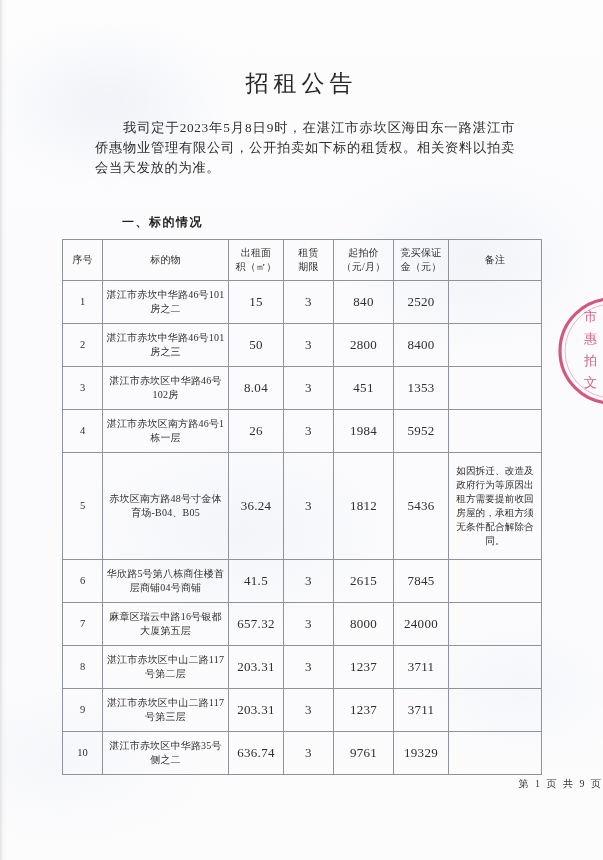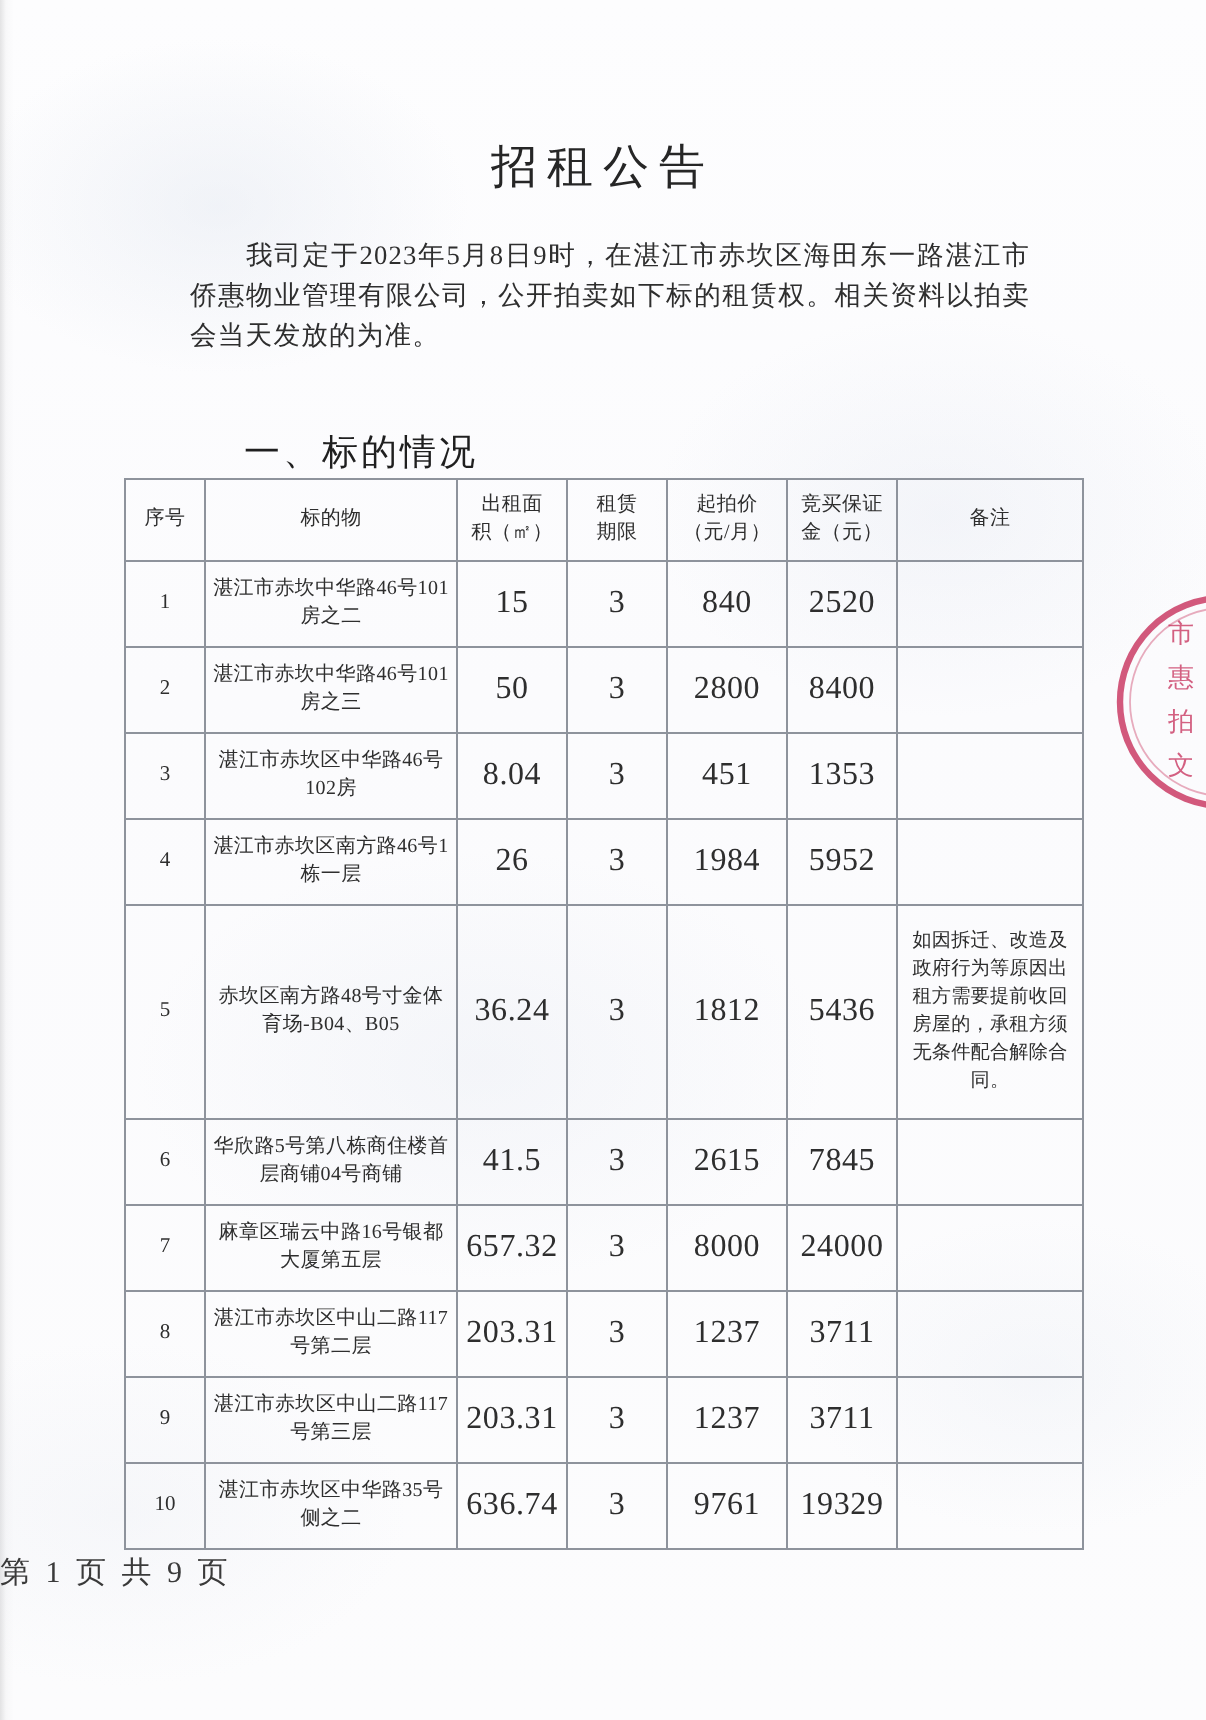--- a/index.html
+++ b/index.html
@@ -56,22 +56,22 @@
     line-height: 20px;
     text-align: justify;
     text-indent: 28px;
     letter-spacing: 0.6px;
     color: #2e2e2e;
   }
   .section-heading {
     position: absolute;
     top: 214px;
     left: 122px;
-    font-size: 18px;
-    font-weight: normal;
+    font-size: 12px;
+    font-weight: bold;
     letter-spacing: 1.5px;
     color: #1f1f1f;
   }
   table.listing {
     position: absolute;
     top: 239px;
     left: 62px;
     width: 479px;
     border-collapse: collapse;
     table-layout: fixed;
@@ -96,32 +96,32 @@
   table.listing th .hl { display: block; }
   col.c-idx    { width: 40px; }
   col.c-name   { width: 126px; }
   col.c-area   { width: 55px; }
   col.c-term   { width: 50px; }
   col.c-price  { width: 60px; }
   col.c-dep    { width: 55px; }
   col.c-note   { width: 93px; }
   td.idx   { font-size: 10.5px; }
   td.name  { font-size: 10px; line-height: 15px; letter-spacing: 0.2px; padding: 4px 6px; }
-  td.num   { font-size: 16px; letter-spacing: 0.3px; }
+  td.num   { font-size: 13px; letter-spacing: 0.3px; }
   td.note  { font-size: 9.6px; line-height: 14.5px; text-align: justify; padding: 4px 5px; letter-spacing: 0.1px; }
   tr.r1 td, tr.r2 td, tr.r3 td, tr.r4 td,
   tr.r6 td, tr.r7 td, tr.r8 td, tr.r9 td, tr.r10 td { height: 38px; }
   tr.r5 td { height: 102px; }
   .footer {
     position: absolute;
     top: 777px;
     left: 0;
     width: 603px;
-    text-align: left;
-    font-size: 15px;
+    text-align: right;
+    font-size: 10px;
     letter-spacing: 2px;
     color: #3a3a3a;
   }
   
   .seal {
     position: absolute;
     top: 292px;
     left: 558px;
     width: 96px;
     height: 118px;

